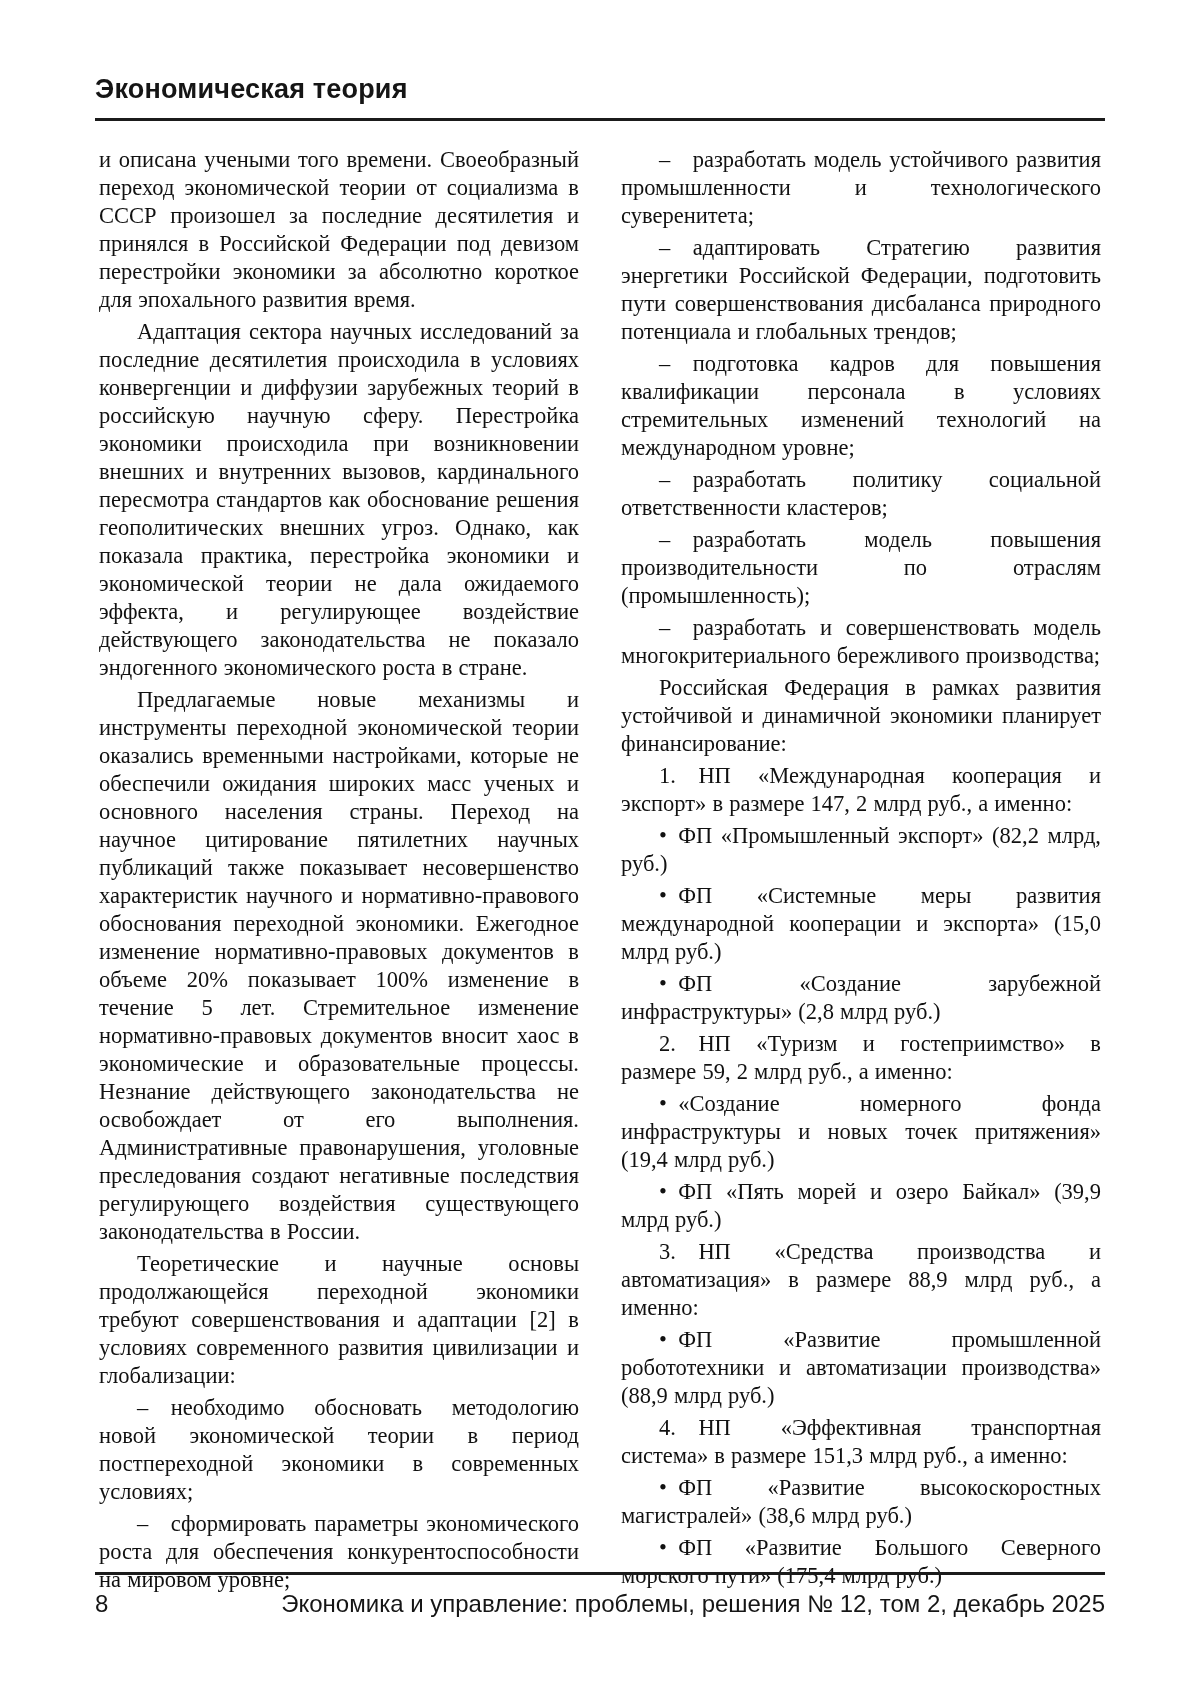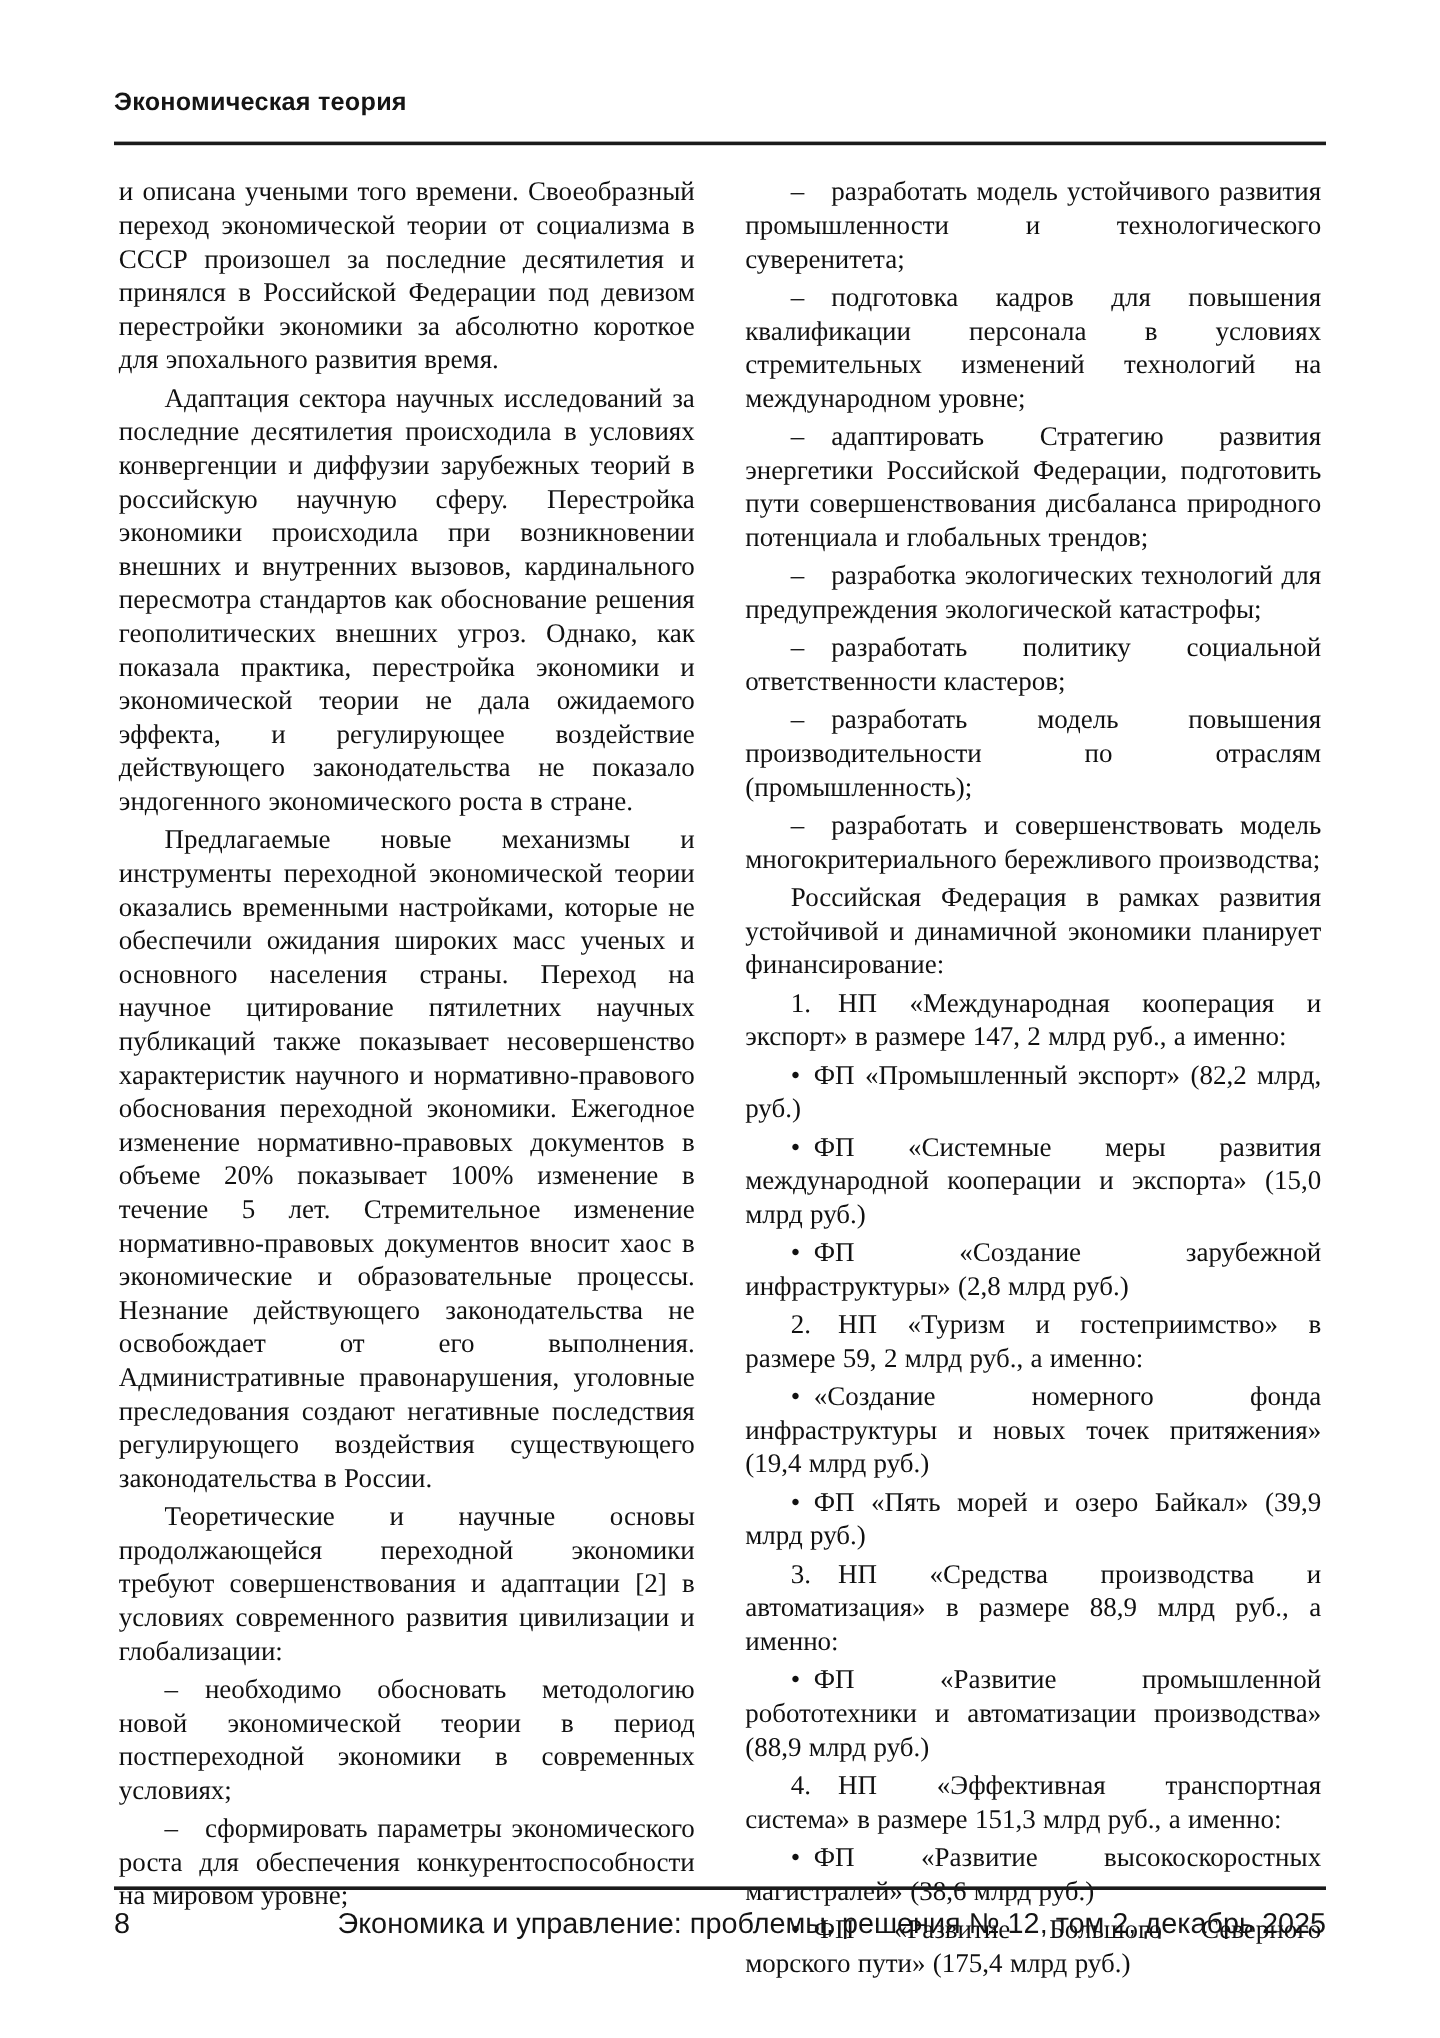--- a/index.html
+++ b/index.html
@@ -16,21 +16,21 @@
     color: #111111;
     font-family: "Liberation Serif", serif;
     overflow: hidden;
   }
   .running-head {
     position: absolute;
     left: 95px;
     top: 74px;
     font-family: "Liberation Sans", sans-serif;
     font-weight: bold;
-    font-size: 21px;
+    font-size: 27px;
     color: #151515;
     letter-spacing: 0.2px;
   }
   .head-rule {
     position: absolute;
     left: 95px;
     top: 118px;
     width: 1010px;
     height: 3px;
     background: #1b1b1b;
@@ -95,23 +95,22 @@
     <div class="col">
         <p class="para no-indent">и описана учеными того времени. Своеобразный переход экономической теории от социализма в СССР произошел за последние десятилетия и принялся в Российской Федерации под девизом перестройки экономики за абсолютно короткое для эпохального развития время.</p>
         <p class="para">Адаптация сектора научных исследований за последние десятилетия происходила в условиях конвергенции и диффузии зарубежных теорий в российскую научную сферу. Перестройка экономики происходила при возникновении внешних и внутренних вызовов, кардинального пересмотра стандартов как обоснование решения геополитических внешних угроз. Однако, как показала практика, перестройка экономики и экономической теории не дала ожидаемого эффекта, и регулирующее воздействие действующего законодательства не показало эндогенного экономического роста в стране.</p>
         <p class="para">Предлагаемые новые механизмы и инструменты переходной экономической теории оказались временными настройками, которые не обеспечили ожидания широких масс ученых и основного населения страны. Переход на научное цитирование пятилетних научных публикаций также показывает несовершенство характеристик научного и нормативно-правового обоснования переходной экономики. Ежегодное изменение нормативно-правовых документов в объеме 20% показывает 100% изменение в течение 5 лет. Стремительное изменение нормативно-правовых документов вносит хаос в экономические и образовательные процессы. Незнание действующего законодательства не освобождает от его выполнения. Административные правонарушения, уголовные преследования создают негативные последствия регулирующего воздействия существующего законодательства в России.</p>
         <p class="para">Теоретические и научные основы продолжающейся переходной экономики требуют совершенствования и адаптации [2] в условиях современного развития цивилизации и глобализации:</p>
         <p class="para">– необходимо обосновать методологию новой экономической теории в период постпереходной экономики в современных условиях;</p>
         <p class="para">– сформировать параметры экономического роста для обеспечения конкурентоспособности на мировом уровне;</p>
       </div>
     <div class="col">
         <p class="para">– разработать модель устойчивого развития промышленности и технологического суверенитета;</p>
+        <p class="para">– адаптировать Стратегию развития энергетики Российской Федерации, подготовить пути совершенствования дисбаланса природного потенциала и глобальных трендов;</p>
         <p class="para">– подготовка кадров для повышения квалификации персонала в условиях стремительных изменений технологий на международном уровне;</p>
-        <p class="para">– адаптировать Стратегию развития энергетики Российской Федерации, подготовить пути совершенствования дисбаланса природного потенциала и глобальных трендов;</p>
-        <p class="para">– разработка экологических технологий для предупреждения экологической катастрофы;</p>
         <p class="para">– разработать политику социальной ответственности кластеров;</p>
         <p class="para">– разработать модель повышения производительности по отраслям (промышленность);</p>
         <p class="para">– разработать и совершенствовать модель многокритериального бережливого производства;</p>
         <p class="para">Российская Федерация в рамках развития устойчивой и динамичной экономики планирует финансирование:</p>
         <p class="para">1. НП «Международная кооперация и экспорт» в размере 147, 2 млрд руб., а именно:</p>
         <p class="para">• ФП «Промышленный экспорт» (82,2 млрд, руб.)</p>
         <p class="para">• ФП «Системные меры развития международной кооперации и экспорта» (15,0 млрд руб.)</p>
         <p class="para">• ФП «Создание зарубежной инфраструктуры» (2,8 млрд руб.)</p>
         <p class="para">2. НП «Туризм и гостеприимство» в размере 59, 2 млрд руб., а именно:</p>
         <p class="para">• «Создание номерного фонда инфраструктуры и новых точек притяжения» (19,4 млрд руб.)</p>

